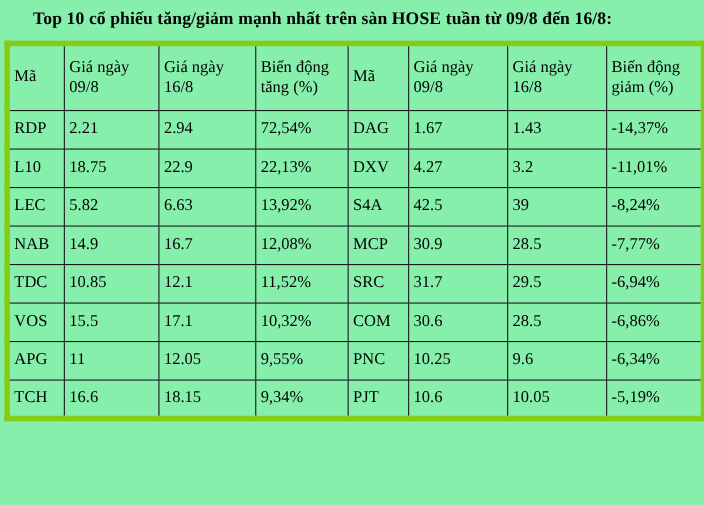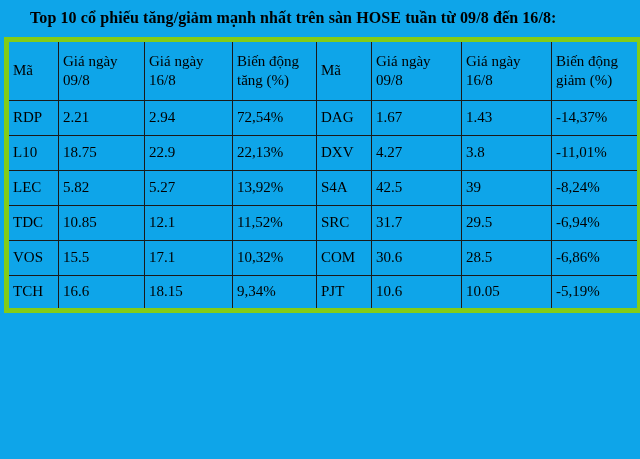--- a/index.html
+++ b/index.html
@@ -10,21 +10,21 @@
   body {
     width: 640px;
     height: 459px;
     font-family: "Liberation Serif", "DejaVu Serif", serif;
     color: #000000;
     overflow: hidden;
   }
   .page {
     width: 640px;
     height: 459px;
-    background: #0ea5e9;
+    background: #86efac;
   }
   .doc-title {
     font-size: 16px;
     font-weight: bold;
     padding: 9px 0 0 30px;
     letter-spacing: 0.1px;
     white-space: nowrap;
   }
   table.stock-table {
     border-collapse: collapse;
@@ -92,32 +92,42 @@
           <td>1.43</td>
           <td>-14,37%</td>
         </tr>
         <tr>
           <td>L10</td>
           <td>18.75</td>
           <td>22.9</td>
           <td>22,13%</td>
           <td>DXV</td>
           <td>4.27</td>
-          <td>3.8</td>
+          <td>3.2</td>
           <td>-11,01%</td>
         </tr>
         <tr>
           <td>LEC</td>
           <td>5.82</td>
-          <td>5.27</td>
+          <td>6.63</td>
           <td>13,92%</td>
           <td>S4A</td>
           <td>42.5</td>
           <td>39</td>
           <td>-8,24%</td>
+        </tr>
+        <tr>
+          <td>NAB</td>
+          <td>14.9</td>
+          <td>16.7</td>
+          <td>12,08%</td>
+          <td>MCP</td>
+          <td>30.9</td>
+          <td>28.5</td>
+          <td>-7,77%</td>
         </tr>
         <tr>
           <td>TDC</td>
           <td>10.85</td>
           <td>12.1</td>
           <td>11,52%</td>
           <td>SRC</td>
           <td>31.7</td>
           <td>29.5</td>
           <td>-6,94%</td>
@@ -126,20 +136,30 @@
           <td>VOS</td>
           <td>15.5</td>
           <td>17.1</td>
           <td>10,32%</td>
           <td>COM</td>
           <td>30.6</td>
           <td>28.5</td>
           <td>-6,86%</td>
         </tr>
         <tr>
+          <td>APG</td>
+          <td>11</td>
+          <td>12.05</td>
+          <td>9,55%</td>
+          <td>PNC</td>
+          <td>10.25</td>
+          <td>9.6</td>
+          <td>-6,34%</td>
+        </tr>
+        <tr>
           <td>TCH</td>
           <td>16.6</td>
           <td>18.15</td>
           <td>9,34%</td>
           <td>PJT</td>
           <td>10.6</td>
           <td>10.05</td>
           <td>-5,19%</td>
         </tr>
       </tbody>

